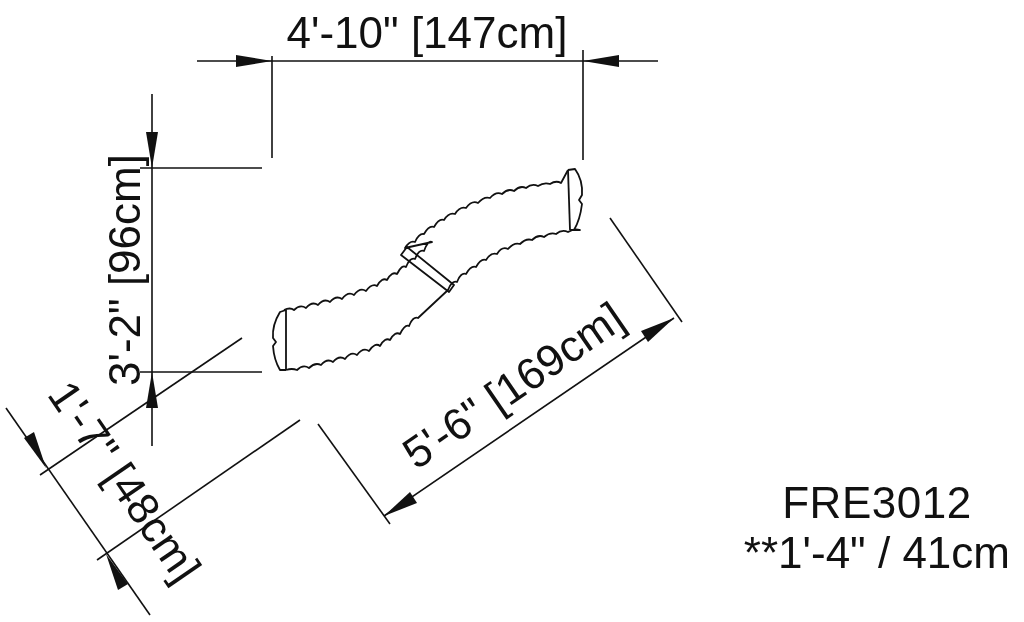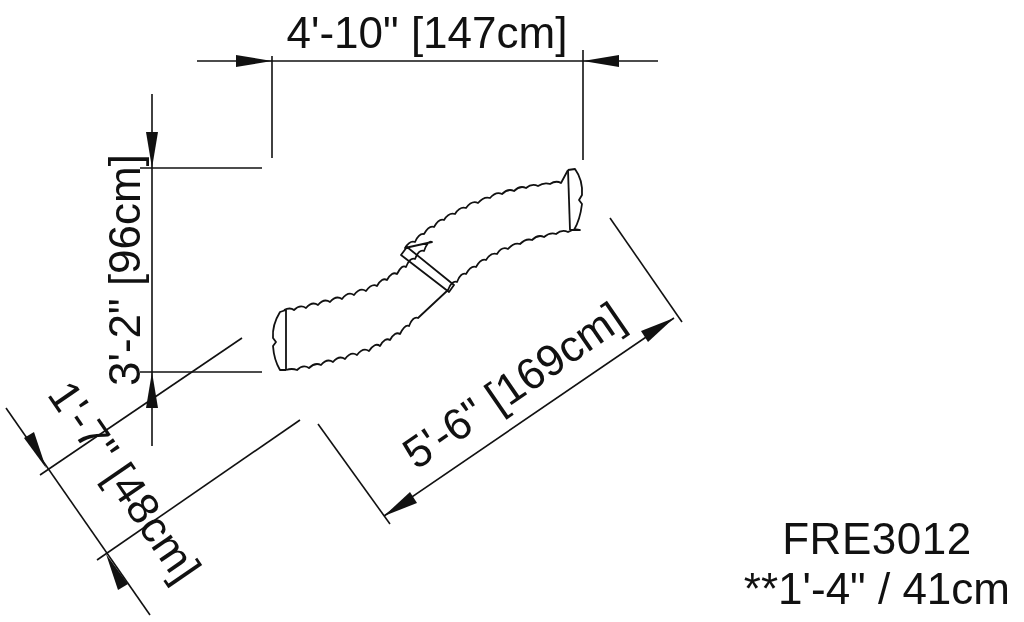--- a/index.html
+++ b/index.html
@@ -4,21 +4,21 @@
   <style>
     html, body { margin: 0; padding: 0; background: #ffffff; }
     body { width: 1024px; height: 622px; position: relative; overflow: hidden; }
     #drawing { position: absolute; left: 0; top: 0; width: 1024px; height: 622px; }
     .dim-text { font-family: "Liberation Sans", sans-serif; fill: #111111; }
     .line { stroke: #111111; stroke-width: 1.6; fill: none; }
     .obj { stroke: #111111; stroke-width: 1.8; fill: none; stroke-linejoin: round; }
     .arrow { fill: #111111; stroke: none; }
     .model-block { position: absolute; right: 14px; top: 478px; text-align: center;
       font-family: "Liberation Sans", sans-serif; color: #111111; }
-    .model-name { font-size: 44px; line-height: 50px; letter-spacing: 0.5px; margin-top: 36px; }
+    .model-name { font-size: 44px; line-height: 50px; letter-spacing: 0.5px; }
     .model-height { font-size: 44px; line-height: 50px; }
   </style>
 </head>
 <body>
 
 <svg id="drawing" viewBox="0 0 1024 622" xmlns="http://www.w3.org/2000/svg">
 
   <g>
     <line class="line" x1="272" y1="56" x2="272" y2="158"></line>
     <line class="line" x1="583" y1="50" x2="583" y2="160"></line>

